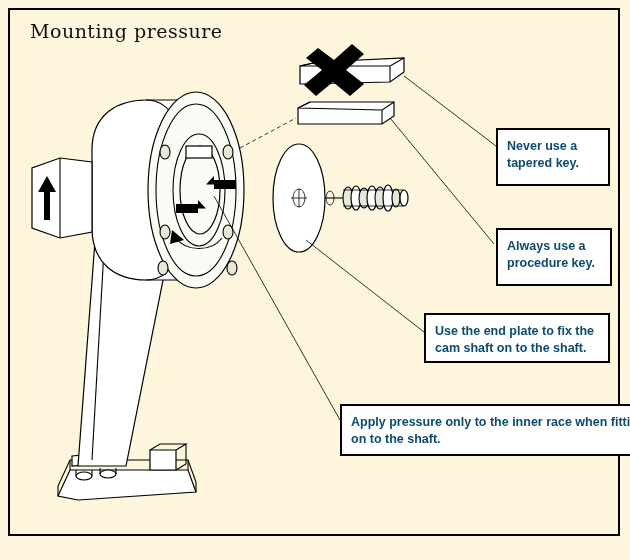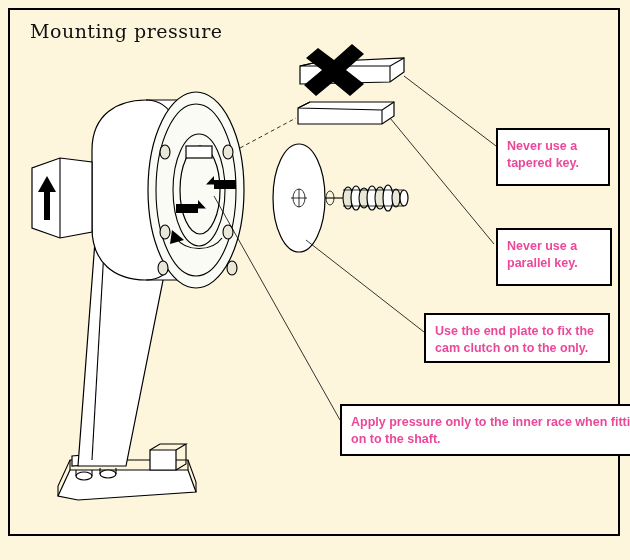--- a/index.html
+++ b/index.html
@@ -36,21 +36,21 @@
     white-space: nowrap;
   }
   .callout {
     position: absolute;
     background: #ffffff;
     border: 2px solid #000;
     box-sizing: border-box;
     font-family: "Liberation Sans", sans-serif;
     font-size: 12.5px;
     font-weight: bold;
-    color: #ec4899;
+    color: #0c4a6e;
     line-height: 1.35;
     padding: 8px 9px;
   }
   #callout-never   { left: 496px; top: 128px; width: 114px; height: 58px; }
   #callout-always  { left: 496px; top: 228px; width: 116px; height: 58px; }
   #callout-endplate{ left: 424px; top: 313px; width: 186px; height: 50px; }
   #callout-pressure{ left: 340px; top: 404px; width: 326px; height: 52px; }
 
   svg#art {
     position: absolute;
@@ -166,18 +166,18 @@
 
     <path class="lnT" d="M404 76 L496 146"></path>
     <path class="lnT" d="M390 118 L494 244"></path>
     <path class="lnT" d="M306 240 L424 332"></path>
     <path class="lnT" d="M214 196 L340 420"></path>
     <path class="dashed" d="M240 148 L296 118"></path>
 
   </svg>
 
   <div class="callout" id="callout-never">Never use a tapered key.</div>
-  <div class="callout" id="callout-always">Never use a parallel key.</div>
-  <div class="callout" id="callout-endplate">Use the end plate to fix the cam clutch on to the only.</div>
+  <div class="callout" id="callout-always">Always use a procedure key.</div>
+  <div class="callout" id="callout-endplate">Use the end plate to fix the cam shaft on to the shaft.</div>
   <div class="callout" id="callout-pressure">Apply pressure only to the inner race when fitting on to the shaft.</div>
 
   <div id="title">Mounting pressure</div>
 </div>
 
 </body></html>

